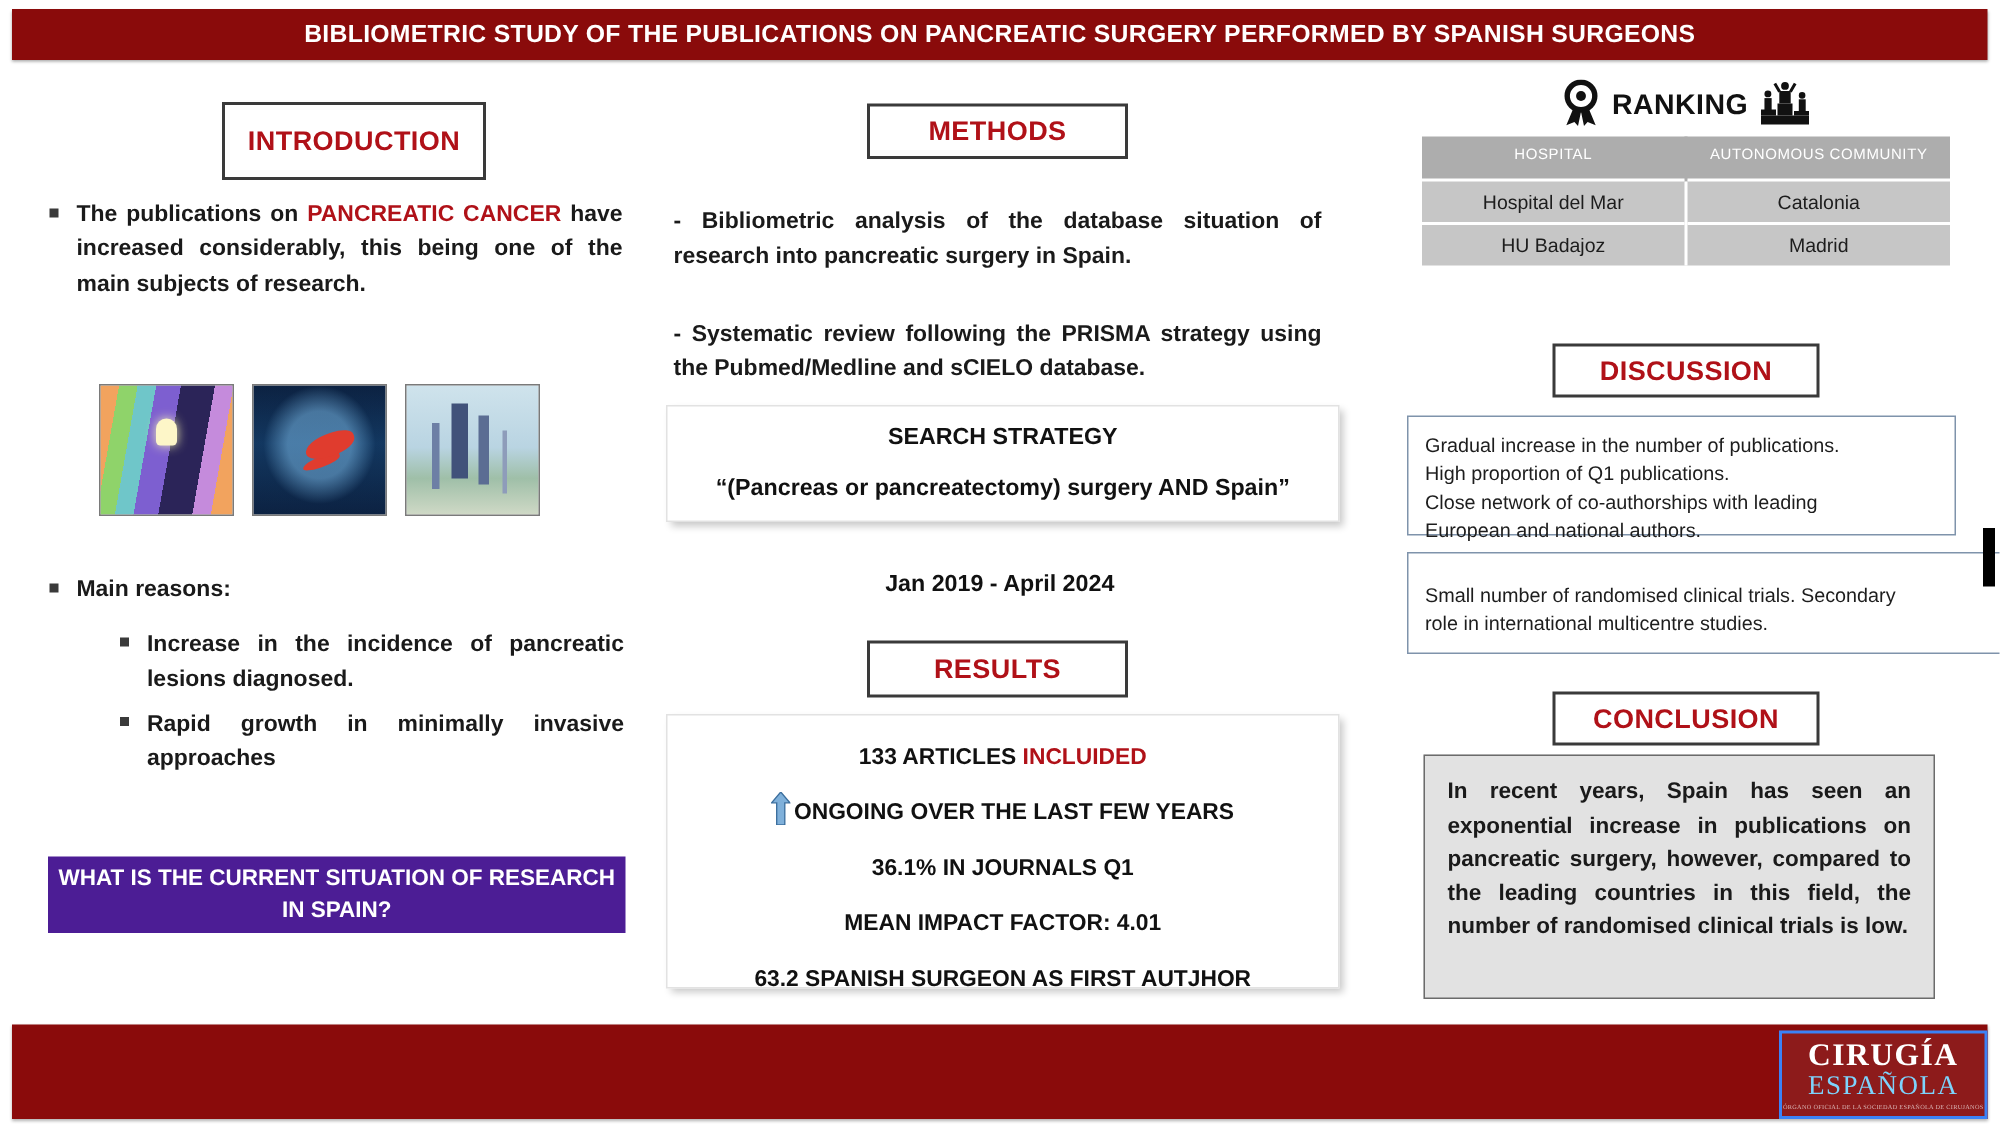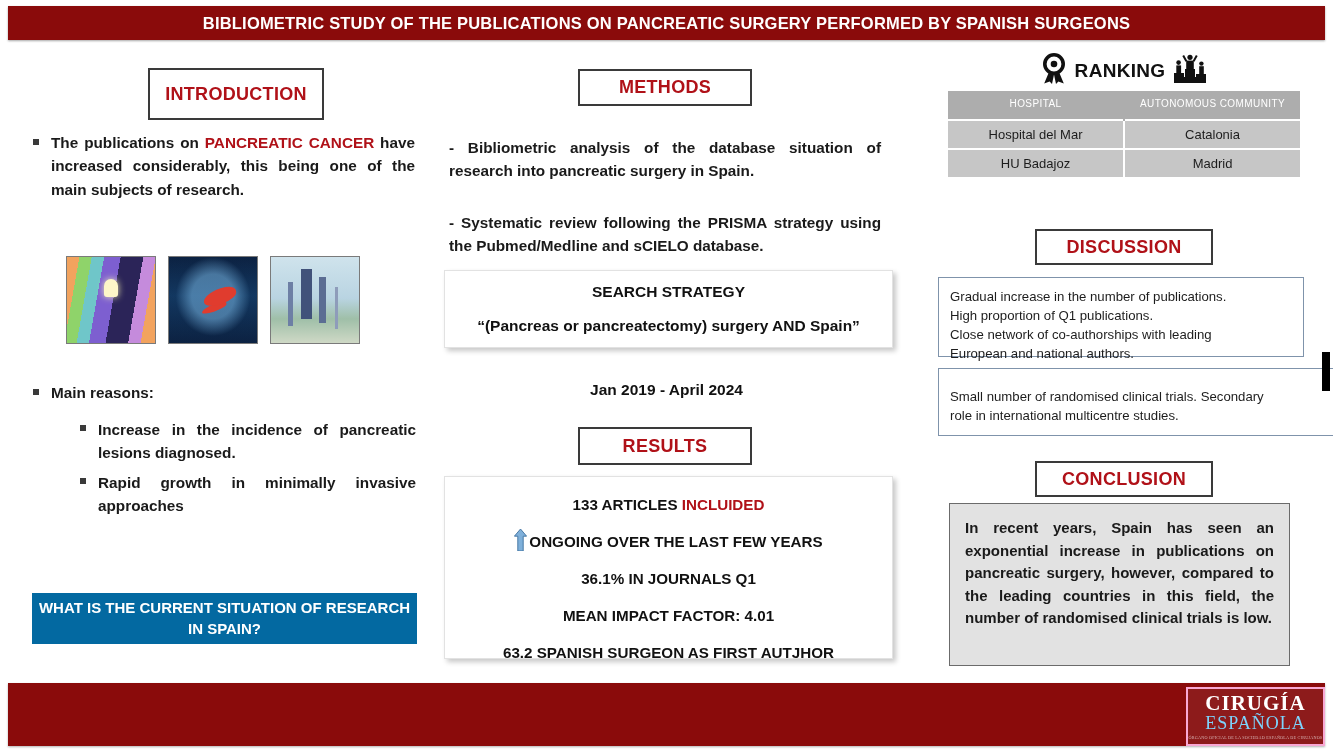--- a/index.html
+++ b/index.html
@@ -54,21 +54,21 @@
   }
 
   
   .journal-logo {
     position: absolute;
     left: 1186px;
     top: 687px;
     width: 139px;
     height: 59px;
     background: #8d1b1b;
-    border: 2px solid #f9a8d4;
+    border: 2px solid #3b82f6;
     box-sizing: border-box;
     display: flex;
     flex-direction: column;
     align-items: center;
     justify-content: center;
     overflow: hidden;
   }
   .journal-logo .l1 {
     color: #ffffff;
     font-family: "Liberation Serif", serif;
@@ -213,26 +213,25 @@
     box-shadow: 16px 6px 0 -2px #5b6d93, -16px 10px 0 -3px #6d7fa5, 30px 14px 0 -4px #8e9cba;
   }
 
   
   .black-box {
     position: absolute;
     left: 32px;
     top: 571px;
     width: 385px;
     height: 51px;
-    background: #0369a1;
+    background: #4c1d95;
     display: flex;
     align-items: center;
     justify-content: center;
     text-align: center;
-    margin-top: 22px;
   }
   .black-box span {
     color: #ffffff;
     font-size: 15px;
     font-weight: bold;
     line-height: 1.35;
   }
 
   
   .card {

